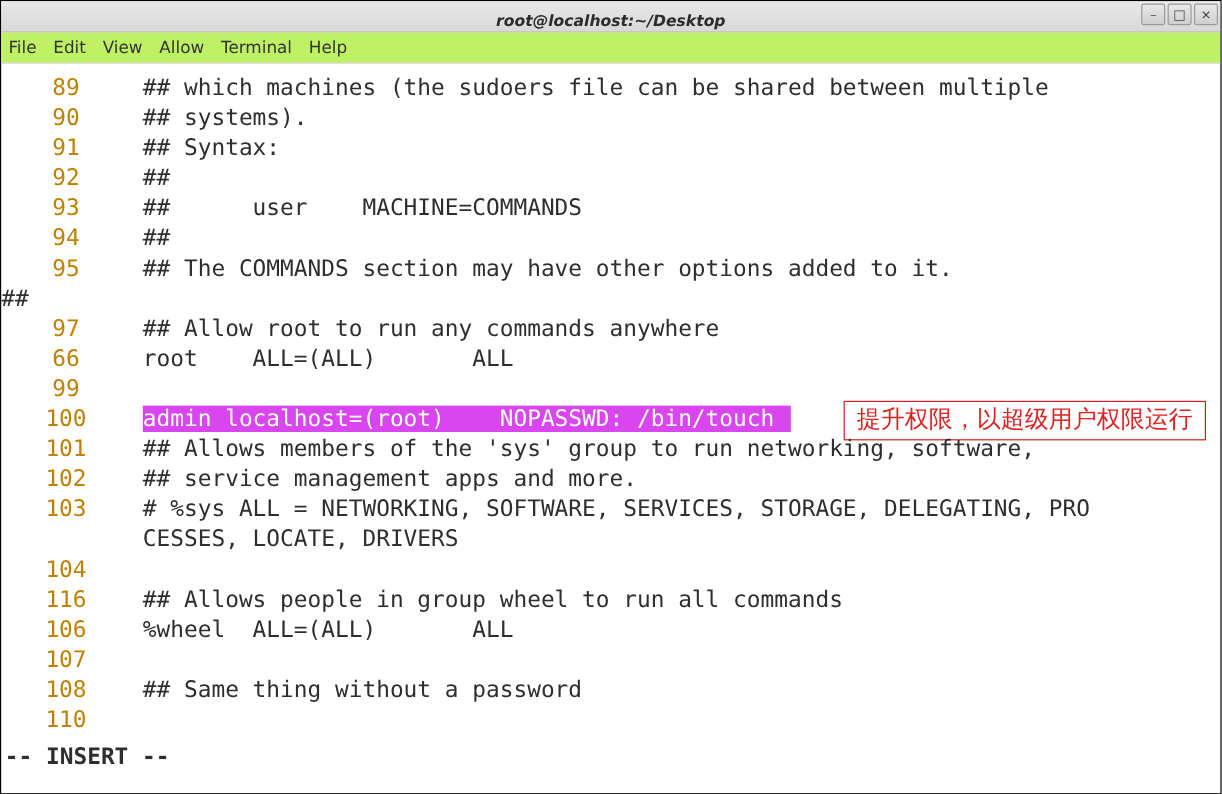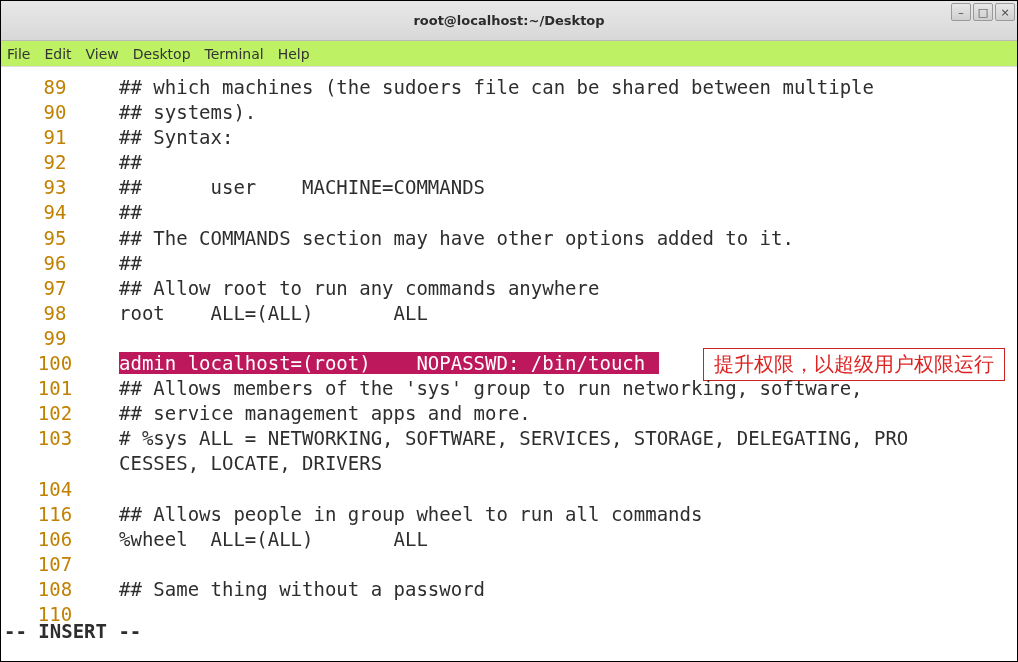--- a/index.html
+++ b/index.html
@@ -7,29 +7,30 @@
   font-family: "DejaVu Sans Mono", "Liberation Mono", monospace;
   font-size: 19px;
   background: #ffffff;
   color: #2e2e2e;
   width: 1018px;
   height: 662px;
   overflow: hidden;
   border: 1px solid #000;
 }
 .titlebar {
-  height: 40px;
+  height: 26px;
   background: linear-gradient(to bottom, #e8e8e8, #d8d8d8);
   border-bottom: 1px solid #bbb;
   display: flex;
-  align-items: center;
+  align-items: flex-end;
   justify-content: center;
   position: relative;
   font-family: "DejaVu Sans", "Liberation Sans", sans-serif;
   font-size: 13px;
+  font-style: italic;
 }
 .titlebar .title-text {
   font-weight: bold;
   color: #2b2b2b;
 }
 .window-controls {
   position: absolute;
   right: 2px;
   top: 2px;
   display: flex;
@@ -71,21 +72,21 @@
 }
 .gutter {
   width: 118px;
   text-align: center;
   padding-right: 10px;
   color: #c08000;
   flex-shrink: 0;
 }
 .code { color: #2e2e2e; position: relative; }
 .hl {
-  background: #be185d;
+  background: #d946ef;
   color: #fff;
   padding: 0 2px 0 0;
 }
 .annotation {
   position: absolute;
   left: 584px;
   top: -3px;
   border: 1px solid #cc2222;
   color: #dd2222;
   background: #fff;
@@ -117,36 +118,36 @@
     <div class="wc-btn">
         <span>×</span>
       </div>
   </div>
 </div>
 
 <div class="menubar">
   <span>File</span>
   <span>Edit</span>
   <span>View</span>
-  <span>Desktop</span>
+  <span>Allow</span>
   <span>Terminal</span>
   <span>Help</span>
 </div>
 
 <div class="editor">
   <div class="line"><span class="gutter">89</span><span class="code">## which machines (the sudoers file can be shared between multiple</span></div>
   <div class="line"><span class="gutter">90</span><span class="code">## systems).</span></div>
   <div class="line"><span class="gutter">91</span><span class="code">## Syntax:</span></div>
   <div class="line"><span class="gutter">92</span><span class="code">##</span></div>
   <div class="line"><span class="gutter">93</span><span class="code">##      user    MACHINE=COMMANDS</span></div>
   <div class="line"><span class="gutter">94</span><span class="code">##</span></div>
   <div class="line"><span class="gutter">95</span><span class="code">## The COMMANDS section may have other options added to it.</span></div>
-  <div class="line"><span class="gutter">96</span><span class="code">##</span></div>
+  <div class="line"><span class="code">##</span></div>
   <div class="line"><span class="gutter">97</span><span class="code">## Allow root to run any commands anywhere</span></div>
-  <div class="line"><span class="gutter">98</span><span class="code">root    ALL=(ALL)       ALL</span></div>
+  <div class="line"><span class="gutter">66</span><span class="code">root    ALL=(ALL)       ALL</span></div>
   <div class="line"><span class="gutter">99</span><span class="code"></span></div>
   <div class="line"><span class="gutter">100</span><span class="code"><span class="hl">admin localhost=(root)    NOPASSWD: /bin/touch </span><span class="annotation">提升权限，以超级用户权限运行</span></span></div>
   <div class="line"><span class="gutter">101</span><span class="code">## Allows members of the 'sys' group to run networking, software,</span></div>
   <div class="line"><span class="gutter">102</span><span class="code">## service management apps and more.</span></div>
   <div class="line"><span class="gutter">103</span><span class="code"># %sys ALL = NETWORKING, SOFTWARE, SERVICES, STORAGE, DELEGATING, PRO</span></div>
   <div class="line"><span class="gutter"></span><span class="code">CESSES, LOCATE, DRIVERS</span></div>
   <div class="line"><span class="gutter">104</span><span class="code"></span></div>
   <div class="line"><span class="gutter">116</span><span class="code">## Allows people in group wheel to run all commands</span></div>
   <div class="line"><span class="gutter">106</span><span class="code">%wheel  ALL=(ALL)       ALL</span></div>
   <div class="line"><span class="gutter">107</span><span class="code"></span></div>

